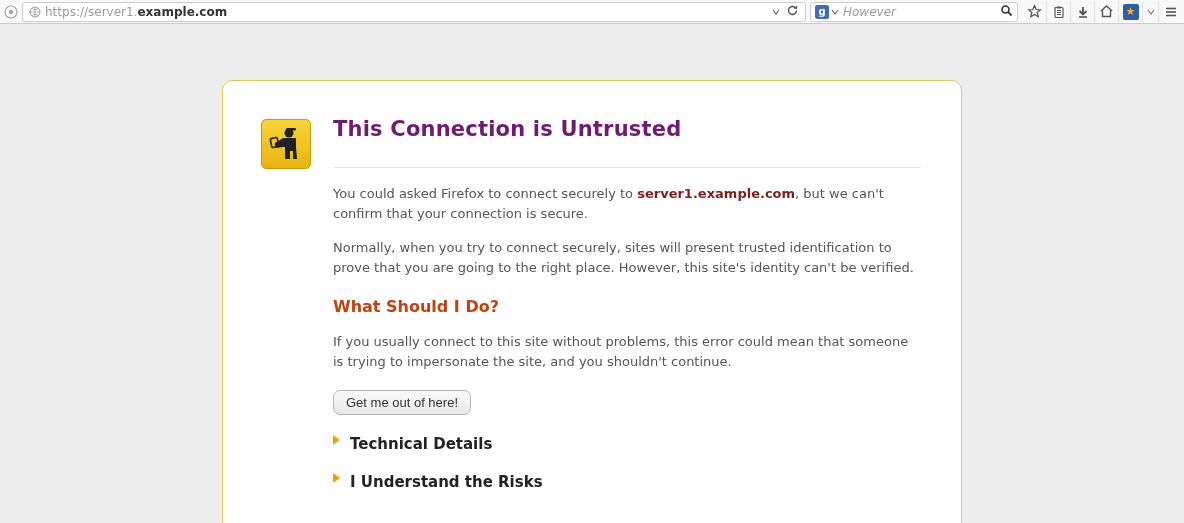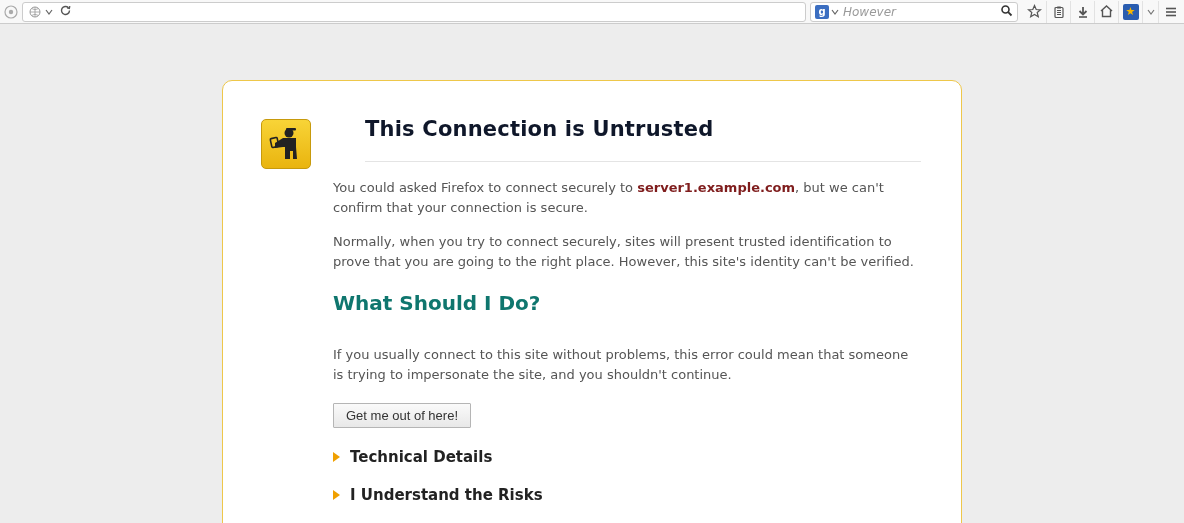--- a/index.html
+++ b/index.html
@@ -117,54 +117,52 @@
       border-radius: 5px;
       display: inline-flex; align-items: center; justify-content: center;
       flex-shrink: 0;
       margin-right: 22px;
       margin-top: 2px;
     }
     .content { flex: 1; min-width: 0; }
     h1.title {
       font-size: 21px;
       font-weight: 700;
-      color: #0f172a;
-      padding-bottom: 20px;
+      color: #701a75;
+      padding-bottom: 26px;
       border-bottom: 1px solid #e4e4e4;
       margin-bottom: 16px;
       letter-spacing: 0.2px;
-      margin-left: 32px;
     }
     .para {
       font-size: 13px;
       color: #555;
       line-height: 1.55;
       margin-bottom: 14px;
     }
     .para b { color: #7f1d1d; font-weight: 700; }
     h2.subhead {
-      font-size: 20px;
+      font-size: 16px;
       font-weight: 700;
-      color: #0f766e;
-      margin: 18px 0 30px;
+      color: #c2410c;
+      margin: 18px 0 16px;
     }
     .btn {
       display: inline-block;
       border: 1px solid #b5b5b5;
-      border-radius: 1px;
+      border-radius: 7px;
       background: linear-gradient(#fafafa, #e8e8e8);
       font-size: 13px;
       color: #333;
       padding: 4px 12px;
       margin-top: 4px;
       cursor: pointer;
     }
     .expander {
       display: flex;
-      align-items: center;
       gap: 10px;
       margin-top: 20px;
       cursor: pointer;
     }
     .expander .tri {
       width: 0; height: 0;
       border-top: 5px solid transparent;
       border-bottom: 5px solid transparent;
       border-left: 7px solid #f0a000;
     }
@@ -186,20 +184,23 @@
           <circle cx="7" cy="7" r="2.2" fill="#aaa"></circle>
         </svg>
     </span>
   </div>
   <div class="addr-wrap">
     <span class="globe-icon">
       <svg width="12" height="12" viewBox="0 0 12 12">
           <circle cx="6" cy="6" r="5" fill="none" stroke="#9a9a9a" stroke-width="1"></circle>
           <path d="M1 6 H11 M6 1 V11 M2.5 2.5 Q6 5 9.5 2.5 M2.5 9.5 Q6 7 9.5 9.5" fill="none" stroke="#9a9a9a" stroke-width="0.8"></path>
         </svg>
+    </span>
+    <span class="addr">
+      <span>https://server1.</span><b>example.com</b>
     </span>
     <span class="addr-right">
       <span class="chev">
         <svg width="8" height="8" viewBox="0 0 8 8">
             <path d="M1 2 L4 6 L7 2" fill="none" stroke="#666" stroke-width="1.2"></path>
           </svg>
       </span>
       <span class="reload-icon">
         <svg width="13" height="13" viewBox="0 0 13 13">
             <path d="M10.5 6.5 A4 4 0 1 1 9.3 3.6" fill="none" stroke="#555" stroke-width="1.4"></path>

